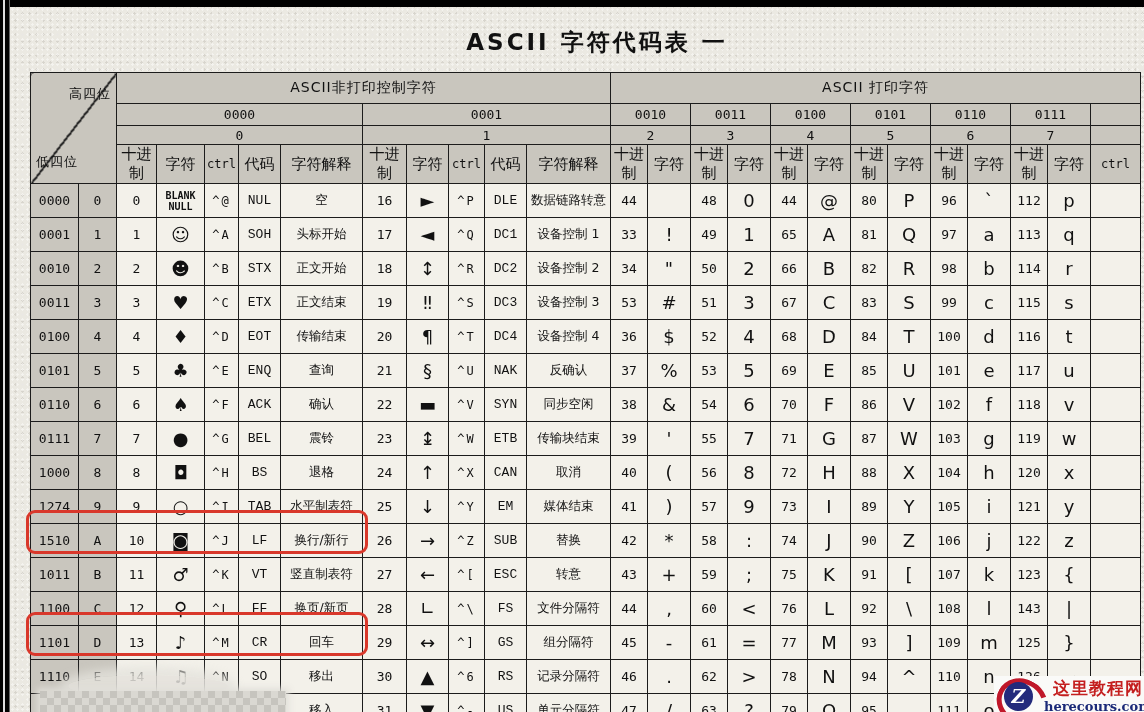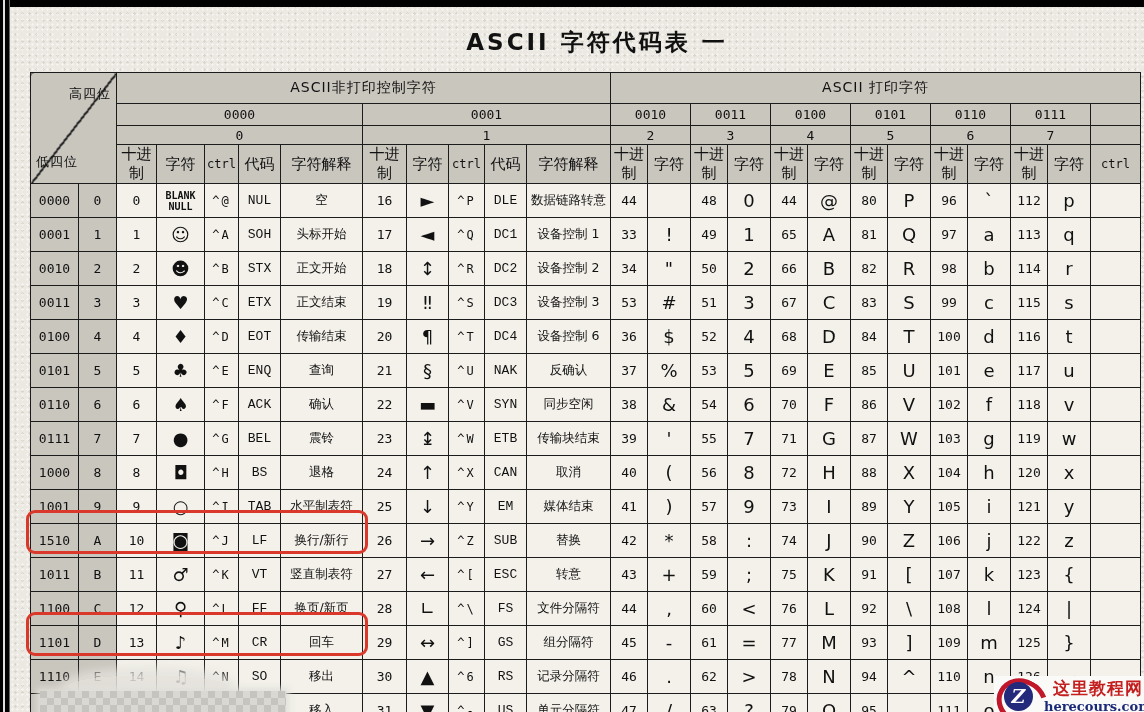--- a/index.html
+++ b/index.html
@@ -277,21 +277,21 @@
             <td class="c-hex">4</td>
             <td class="c-dec">4</td>
             <td class="c-char">♦</td>
             <td class="c-ctrl">^D</td>
             <td class="c-code">EOT</td>
             <td class="c-desc">传输结束</td>
             <td class="c-dec">20</td>
             <td class="c-char">¶</td>
             <td class="c-ctrl">^T</td>
             <td class="c-code">DC4</td>
-            <td class="c-desc">设备控制 6</td>
+            <td class="c-desc">设备控制 4</td>
             <td class="c-dec">36</td>
             <td class="c-char">$</td>
             <td class="c-dec">52</td>
             <td class="c-char">4</td>
             <td class="c-dec">68</td>
             <td class="c-char">D</td>
             <td class="c-dec">84</td>
             <td class="c-char">T</td>
             <td class="c-dec">100</td>
             <td class="c-char">d</td>
@@ -401,21 +401,21 @@
             <td class="c-char">H</td>
             <td class="c-dec">88</td>
             <td class="c-char">X</td>
             <td class="c-dec">104</td>
             <td class="c-char">h</td>
             <td class="c-dec">120</td>
             <td class="c-char">x</td>
             <td class="c-ctrllast"></td>
           </tr>
           <tr>
-            <td class="c-bin">1001</td>
+            <td class="c-bin">1274</td>
             <td class="c-hex">9</td>
             <td class="c-dec">9</td>
             <td class="c-char">○</td>
             <td class="c-ctrl">^I</td>
             <td class="c-code">TAB</td>
             <td class="c-desc">水平制表符</td>
             <td class="c-dec">25</td>
             <td class="c-char">↓</td>
             <td class="c-ctrl">^Y</td>
             <td class="c-code">EM</td>
@@ -504,21 +504,21 @@
             <td class="c-dec">44</td>
             <td class="c-char">,</td>
             <td class="c-dec">60</td>
             <td class="c-char">&lt;</td>
             <td class="c-dec">76</td>
             <td class="c-char">L</td>
             <td class="c-dec">92</td>
             <td class="c-char">\</td>
             <td class="c-dec">108</td>
             <td class="c-char">l</td>
-            <td class="c-dec">124</td>
+            <td class="c-dec">143</td>
             <td class="c-char">|</td>
             <td class="c-ctrllast"></td>
           </tr>
           <tr>
             <td class="c-bin">1101</td>
             <td class="c-hex">D</td>
             <td class="c-dec">13</td>
             <td class="c-char">♪</td>
             <td class="c-ctrl">^M</td>
             <td class="c-code">CR</td>

